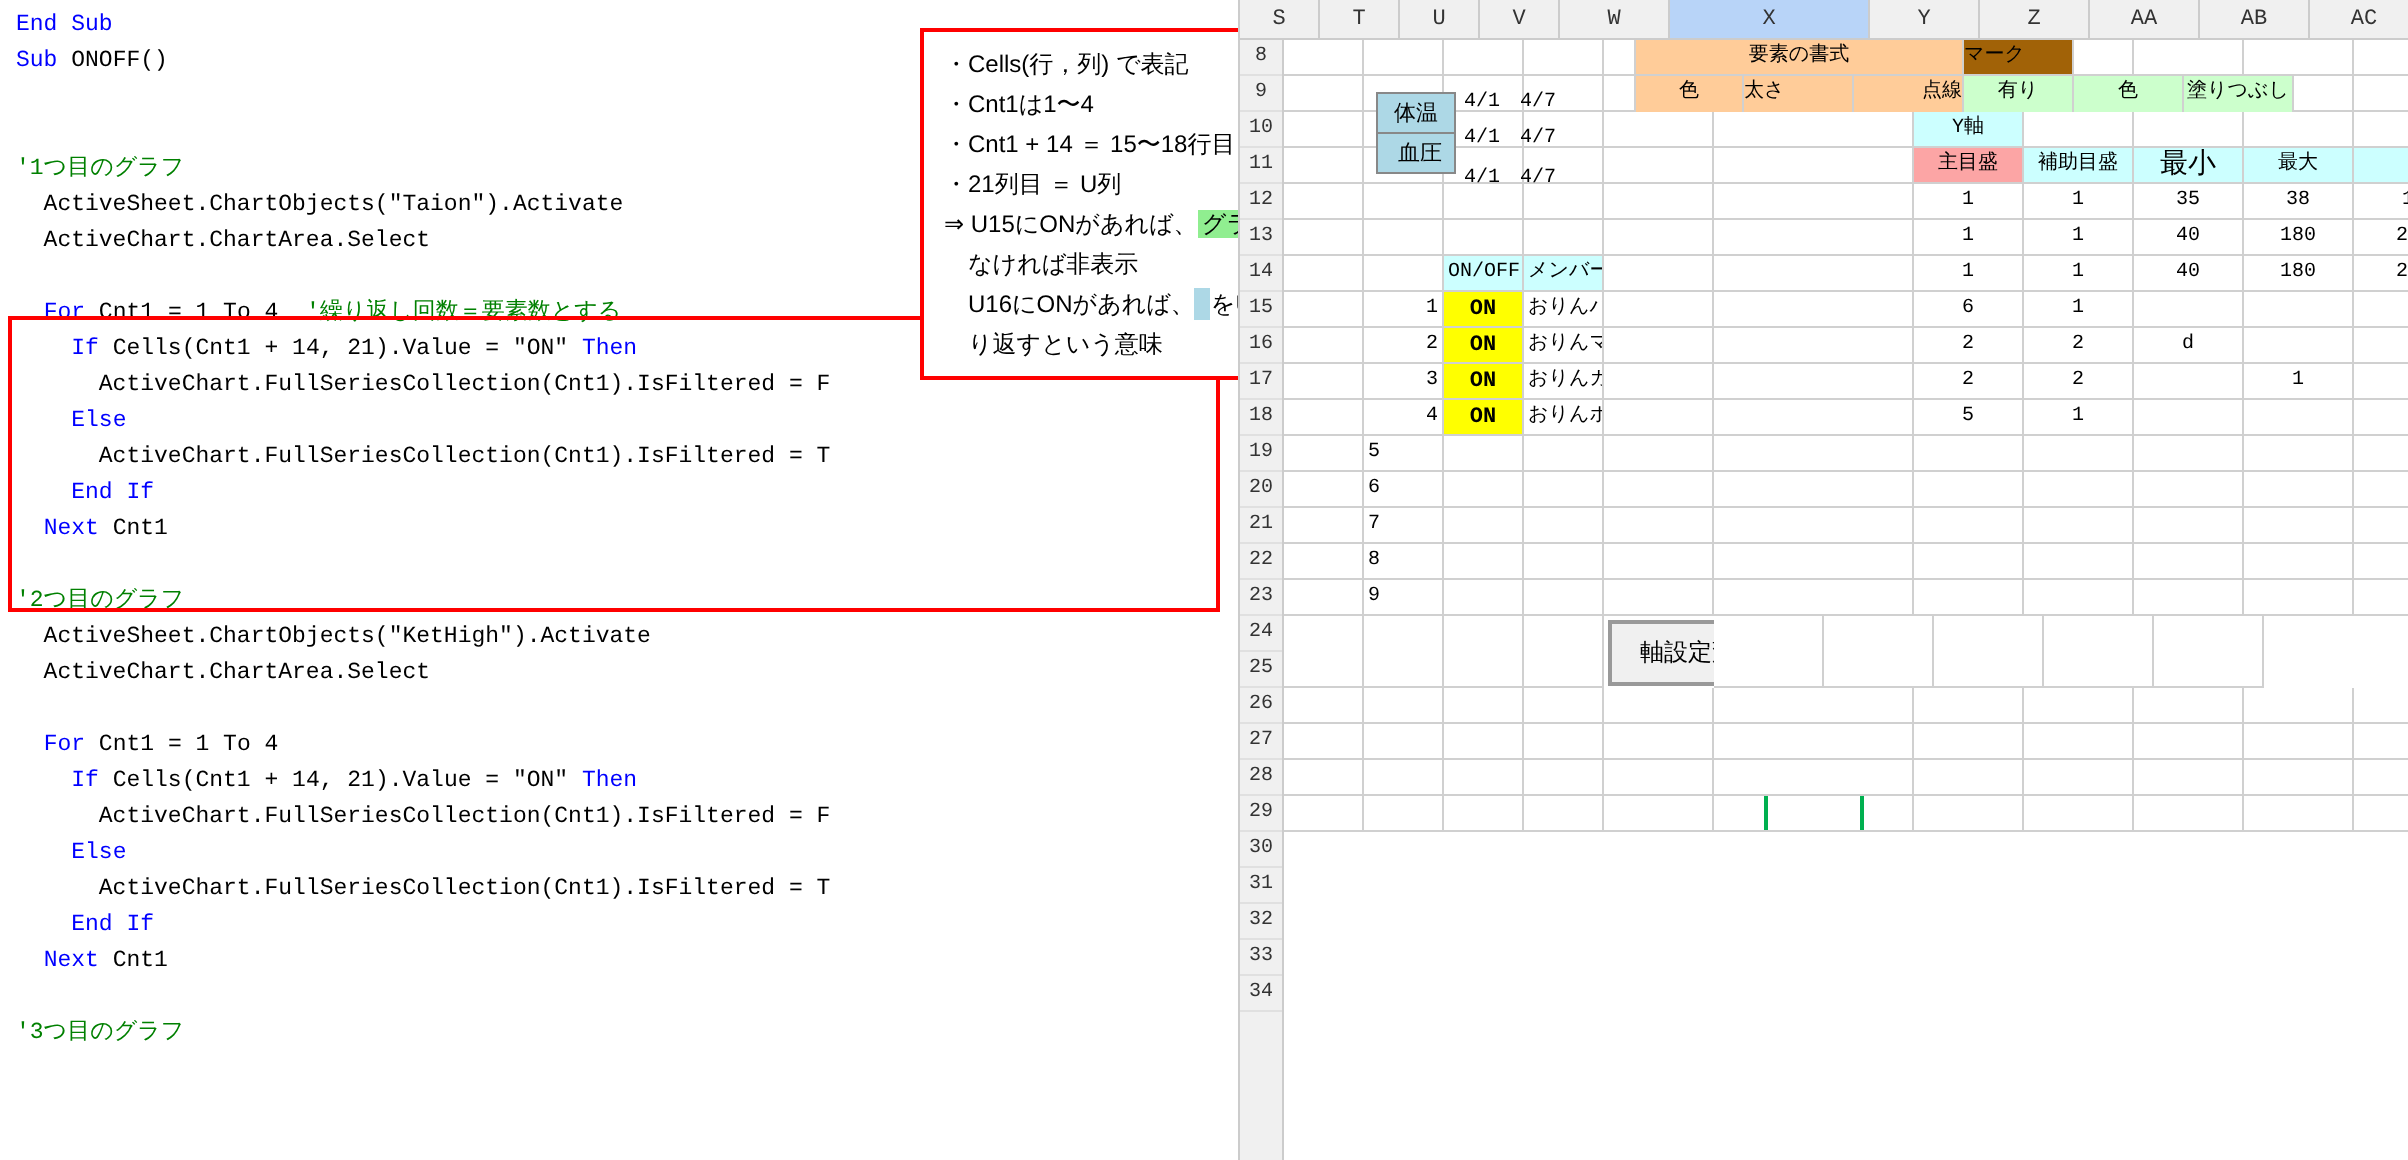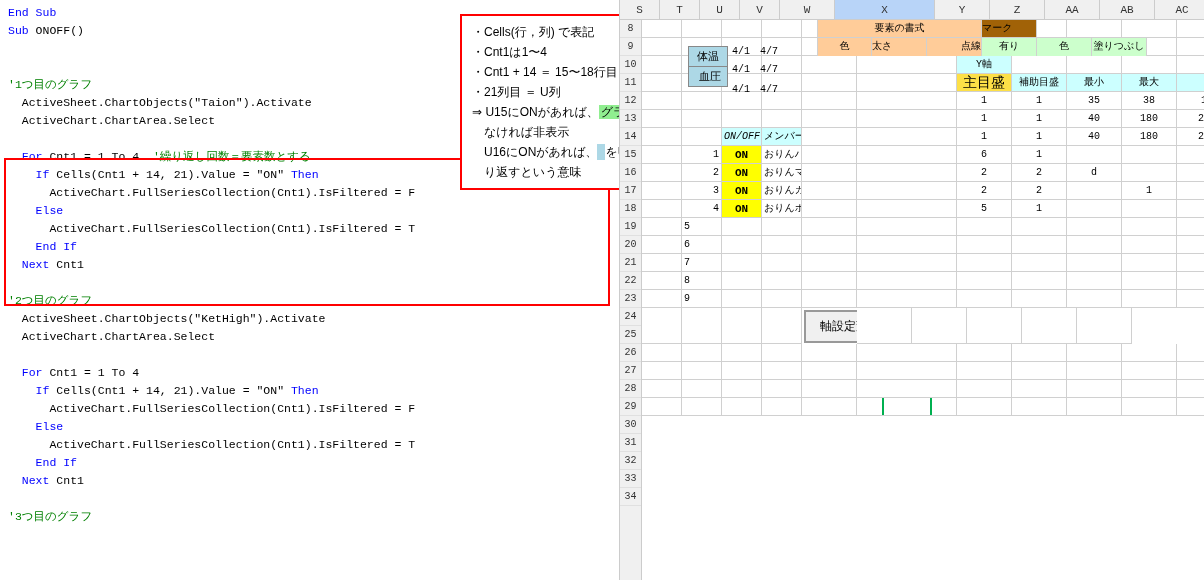--- a/index.html
+++ b/index.html
@@ -304,23 +304,23 @@
           <div class="s-cell w-ac"></div>
         </div>
 
         <div class="s-row">
           <div class="s-cell w-s"></div>
           <div class="s-cell w-t"></div>
           <div class="s-cell w-u"></div>
           <div class="s-cell w-v"></div>
           <div class="s-cell w-w"></div>
           <div class="s-cell w-x"></div>
-          <div class="s-cell w-y text-center" style="background:#fde047;font-size:14px;">主目盛</div>
+          <div class="s-cell w-y text-center" style="background:#fca5a5;font-size:10px;">主目盛</div>
           <div class="s-cell w-z text-center" style="background:#ccffff;font-size:10px;">補助目盛</div>
-          <div class="s-cell w-aa text-center" style="background:#ccffff;font-size:10px;">最小</div>
+          <div class="s-cell w-aa text-center" style="background:#ccffff;font-size:14px;">最小</div>
           <div class="s-cell w-ab text-center" style="background:#ccffff;font-size:10px;">最大</div>
           <div class="s-cell w-ac text-center" style="background:#ccffff;font-size:10px;"></div>
         </div>
 
         <div class="s-row">
           <div class="s-cell w-s"></div>
           <div class="s-cell w-t"></div>
           <div class="s-cell w-u"></div>
           <div class="s-cell w-v"></div>
           <div class="s-cell w-w"></div>
@@ -342,21 +342,21 @@
           <div class="s-cell w-y text-center">1</div>
           <div class="s-cell w-z text-center">1</div>
           <div class="s-cell w-aa text-center">40</div>
           <div class="s-cell w-ab text-center">180</div>
           <div class="s-cell w-ac text-center">20</div>
         </div>
 
         <div class="s-row">
           <div class="s-cell w-s"></div>
           <div class="s-cell w-t"></div>
-          <div class="s-cell w-u" style="background:#ccffff;text-align:center;font-size:10px;font-style:italic;">ON/OFF</div>
+          <div class="s-cell w-u" style="background:#ccffff;text-align:center;font-size:10px;">ON/OFF</div>
           <div class="s-cell w-v" style="background:#ccffff;text-align:center;font-size:10px;">メンバー</div>
           <div class="s-cell w-w"></div>
           <div class="s-cell w-x"></div>
           <div class="s-cell w-y text-center">1</div>
           <div class="s-cell w-z text-center">1</div>
           <div class="s-cell w-aa text-center">40</div>
           <div class="s-cell w-ab text-center">180</div>
           <div class="s-cell w-ac text-center">20</div>
         </div>
 

